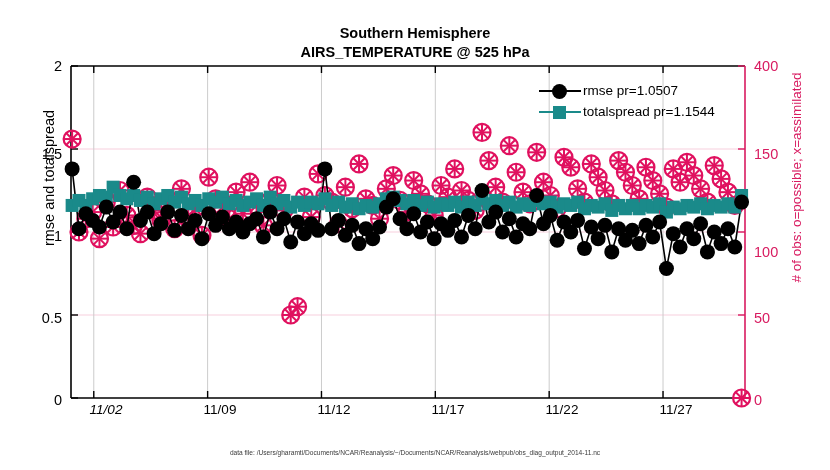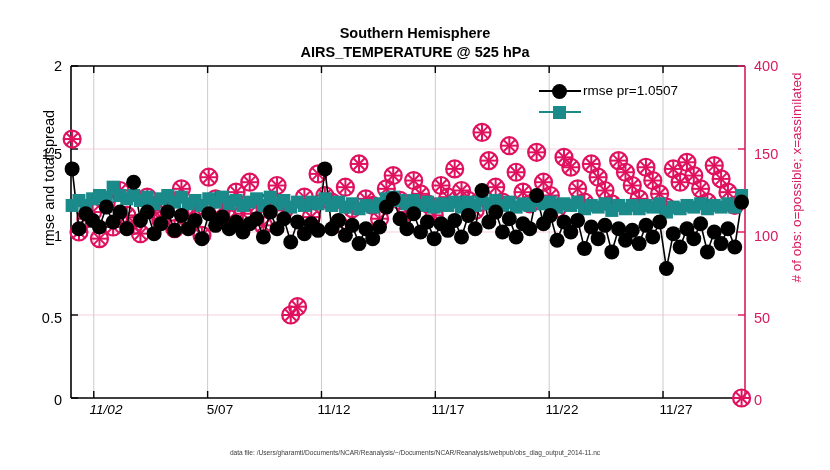--- a/index.html
+++ b/index.html
@@ -153,26 +153,26 @@
   <div class="footer">data file: /Users/gharamti/Documents/NCAR/Reanalysis/~/Documents/NCAR/Reanalysis/webpub/obs_diag_output_2014-11.nc</div>
 
   <div class="ytick-left" style="left:8px;  top:392px;">0</div>
   <div class="ytick-left" style="left:8px;  top:310px;">0.5</div>
   <div class="ytick-left" style="left:8px;  top:228px;">1</div>
   <div class="ytick-left" style="left:8px;  top:146px;">1.5</div>
   <div class="ytick-left" style="left:8px;  top:58px;">2</div>
 
   <div class="ytick-right" style="left:754px; top:392px;">0</div>
   <div class="ytick-right" style="left:754px; top:310px;">50</div>
-  <div class="ytick-right" style="left:754px; top:228px;">100</div>
+  <div class="ytick-right" style="left:754px; top:244px;">100</div>
   <div class="ytick-right" style="left:754px; top:146px;">150</div>
   <div class="ytick-right" style="left:754px; top:58px;">400</div>
 
   <div class="xtick" style="left:71px;font-style:italic;">11/02</div>
-  <div class="xtick" style="left:185px;">5/07</div>
+  <div class="xtick" style="left:185px;">11/09</div>
   <div class="xtick" style="left:299px;">11/12</div>
   <div class="xtick" style="left:413px;">11/17</div>
   <div class="xtick" style="left:527px;">11/22</div>
   <div class="xtick" style="left:641px;">11/27</div>
 
   <svg id="plot" width="830" height="470" style="position:absolute;left:0;top:0;">
       <line x1="71" y1="315" x2="745" y2="315" stroke="#f7cfdd" stroke-width="1"></line>
       <line x1="71" y1="232" x2="745" y2="232" stroke="#f7cfdd" stroke-width="1"></line>
       <line x1="71" y1="149" x2="745" y2="149" stroke="#f7cfdd" stroke-width="1"></line>
       <line x1="93.77027027027026" y1="66" x2="93.77027027027026" y2="398" stroke="#cccccc" stroke-width="1"></line>
@@ -912,16 +912,17 @@
         <span class="legend-line" id="lk1" style="background: rgb(0, 0, 0);"></span>
         <span class="legend-mark-circle" id="lm1" style="background: rgb(0, 0, 0);"></span>
       </span>
       <span class="legend-label">rmse pr=1.0507</span>
     </div>
     <div class="legend-row">
       <span class="legend-key">
         <span class="legend-line" id="lk2" style="background: rgb(26, 138, 138);"></span>
         <span class="legend-mark-square" id="lm2" style="background: rgb(26, 138, 138);"></span>
       </span>
+      <span class="legend-label">totalspread pr=1.1544</span>
     </div>
   </div>
 
 </div>
 
 </body></html>

